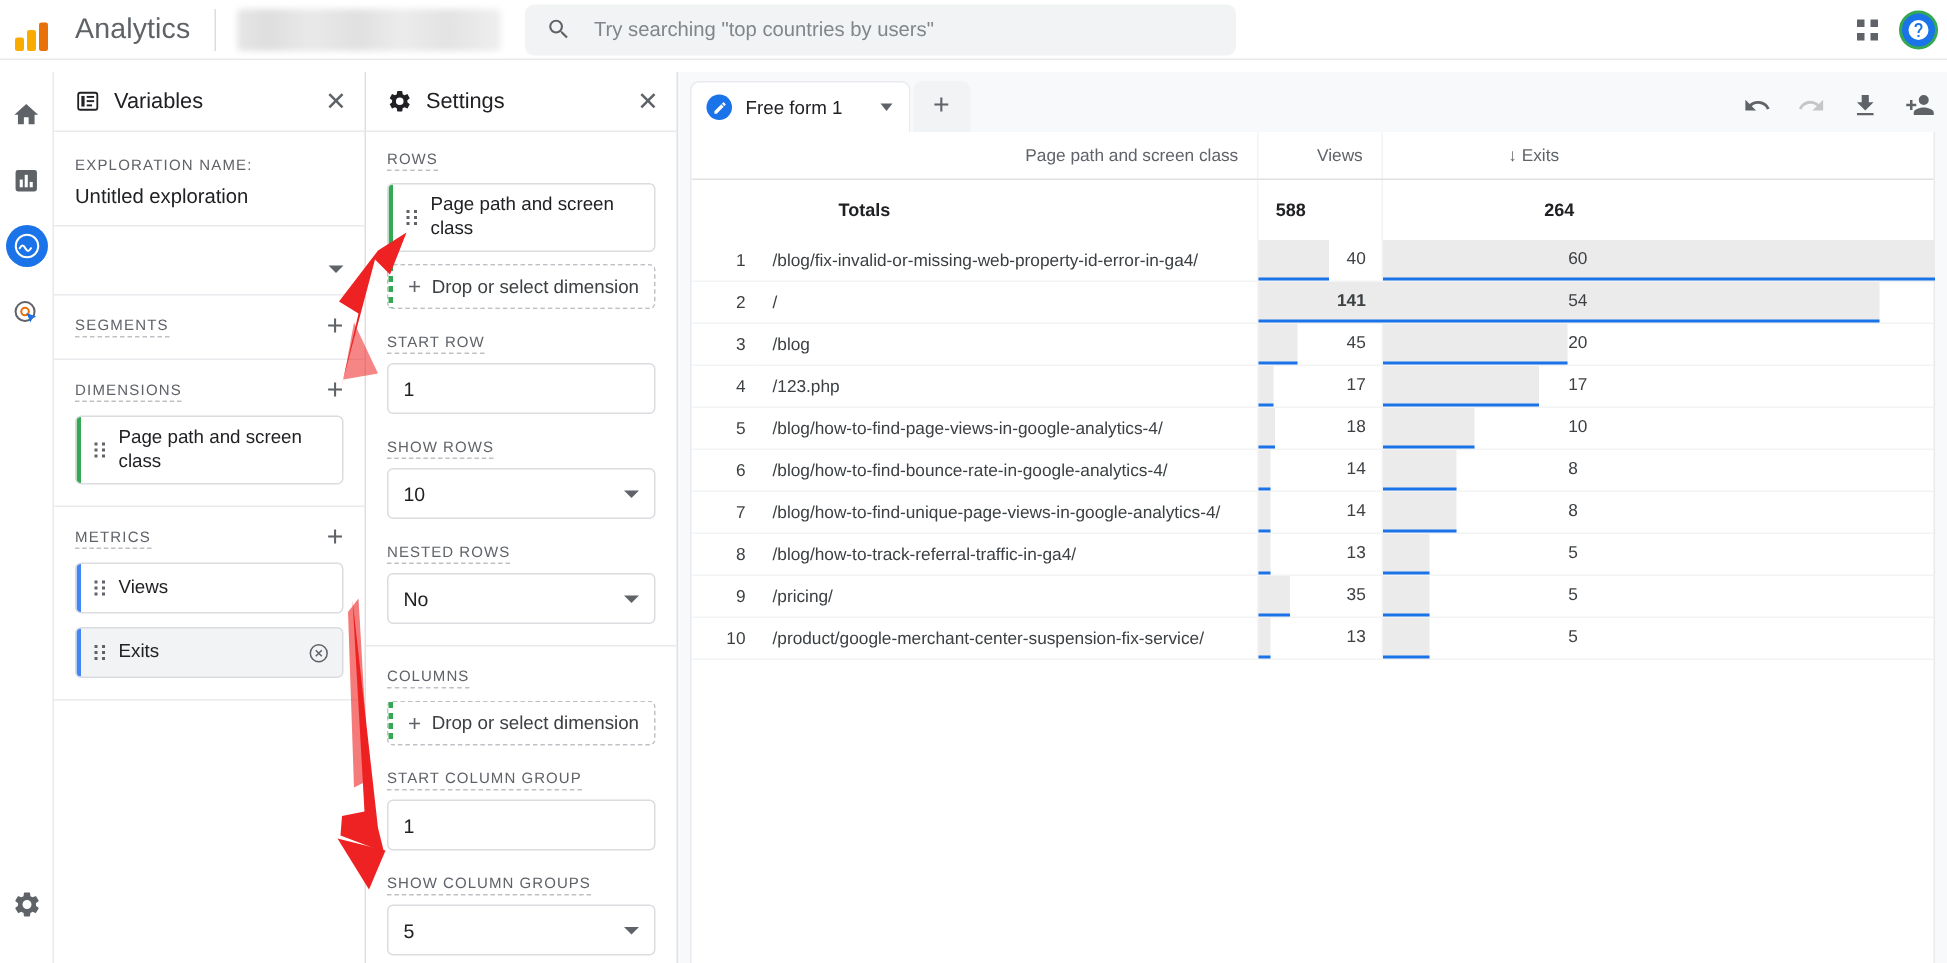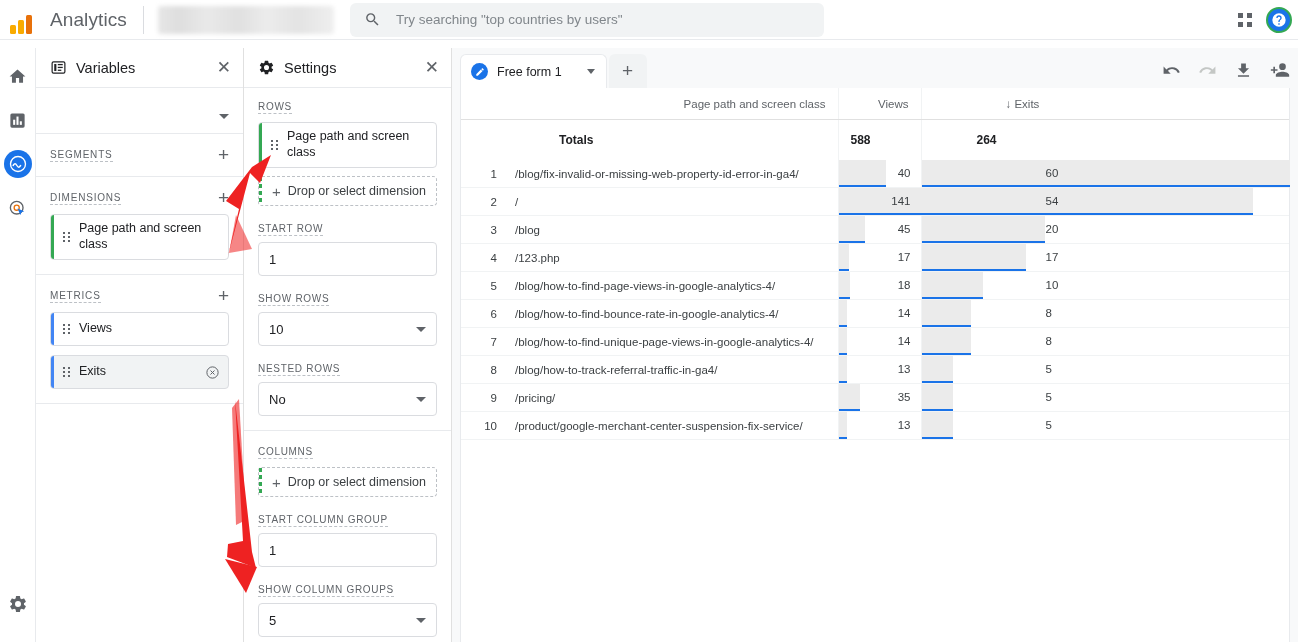--- a/index.html
+++ b/index.html
@@ -323,20 +323,24 @@
         <rect x="3" y="4" width="18" height="16" rx="2" fill="none" stroke="#202124" stroke-width="1.7"></rect>
         <rect x="6" y="7" width="3" height="10" fill="#202124"></rect>
         <rect x="11" y="7" width="7" height="1.8" fill="#202124"></rect>
         <rect x="11" y="11" width="7" height="1.8" fill="#202124"></rect>
         <rect x="11" y="15" width="5" height="1.8" fill="#202124"></rect>
       </svg>
       <div class="panel-title">Variables</div>
       <div class="panel-close">✕</div>
     </div>
 
+    <div class="section">
+      <div class="section-label nodash">EXPLORATION NAME:</div>
+      <div class="exploration-name">Untitled exploration</div>
+    </div>
 
     <div class="section" style="padding-top:14px;padding-bottom:14px;">
       <div class="chip-row">
         <div class="caret-down"></div>
       </div>
     </div>
 
     <div class="section" style="padding-top:14px;padding-bottom:14px;">
       <div class="section-head">
         <div class="section-label">SEGMENTS</div>
@@ -521,21 +525,21 @@
               <span>↓</span>
               <span>Exits</span>
             </th>
           </tr>
         </thead>
         <tbody>
           <tr class="totals">
             <td></td>
             <td class="c-dim">Totals</td>
             <td class="num colsep">588</td>
-            <td class="colsep" style="text-align:left;padding-left:55px;">264</td>
+            <td class="colsep" style="text-align:left;padding-left:108px;">264</td>
           </tr>
         </tbody>
         <tbody id="rows-body">
             <tr class="drow">
               <td class="c-idx">1</td>
               <td class="c-dim">/blog/fix-invalid-or-missing-web-property-id-error-in-ga4/</td>
               <td class="colsep" style="padding: 0px;">
                 <div class="cellbar">
                   <div class="fill" style="width:47px"></div>
                   <div class="underline" style="width:47px"></div>
@@ -546,21 +550,21 @@
                 <div class="cellbar wide">
                   <div class="fill" style="width:368px"></div>
                   <div class="underline" style="width:368px"></div>
                   <div class="val">60</div>
                 </div>
               </td>
             </tr>
             <tr class="drow">
               <td class="c-idx">2</td>
               <td class="c-dim">/</td>
-              <td class="colsep" style="padding: 0px;">
+              <td class="colsep" style="padding: 0px; font-weight: bold;">
                 <div class="cellbar">
                   <div class="fill" style="width:83px"></div>
                   <div class="underline" style="width:83px"></div>
                   <div class="val">141</div>
                 </div>
               </td>
               <td class="colsep" style="padding: 0px;">
                 <div class="cellbar wide">
                   <div class="fill" style="width:331px"></div>
                   <div class="underline" style="width:331px"></div>

